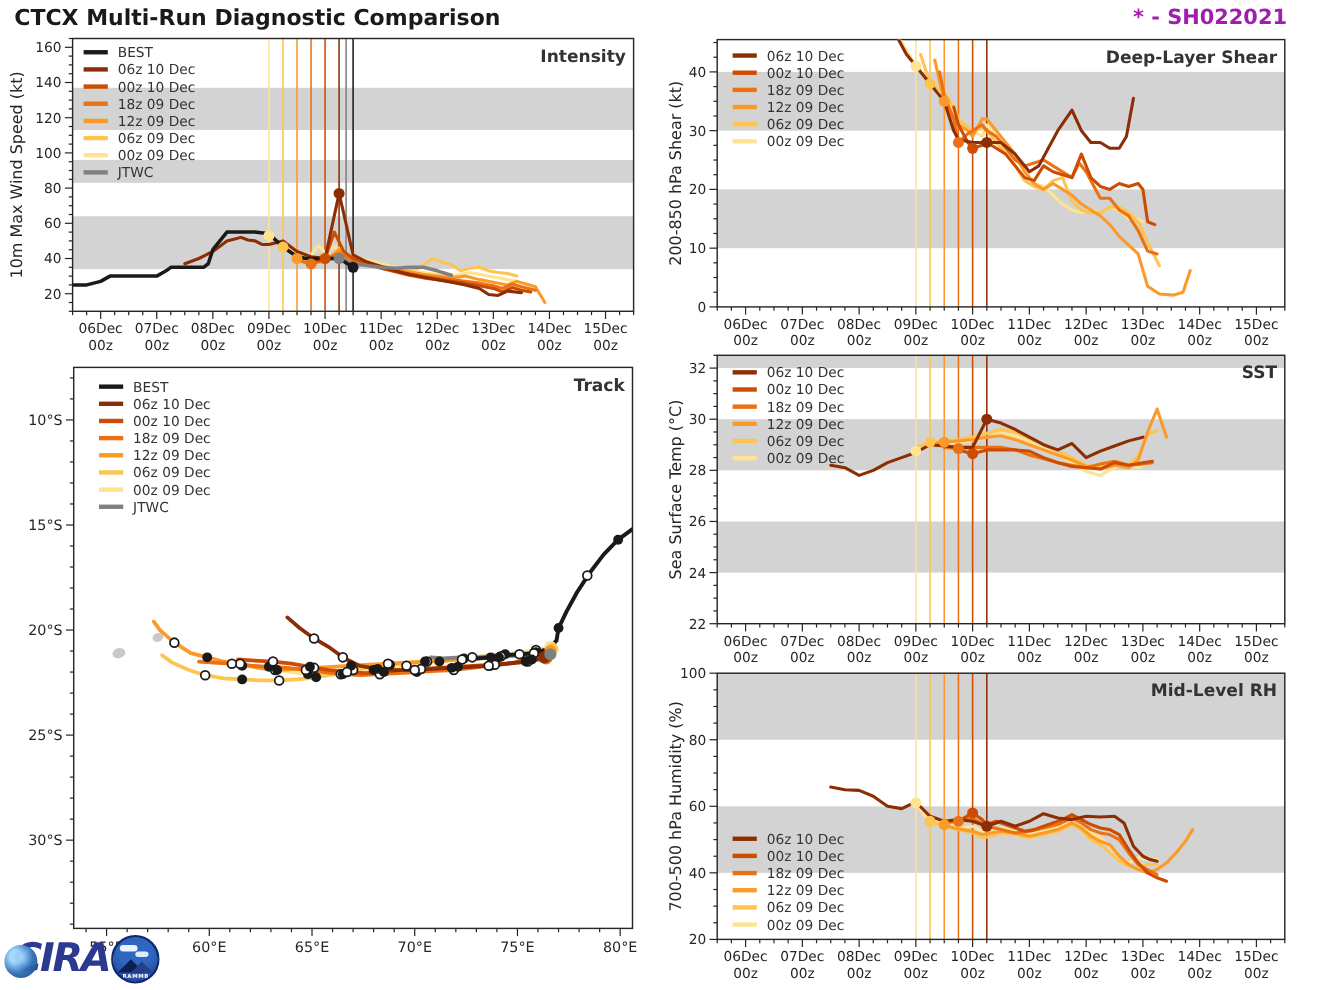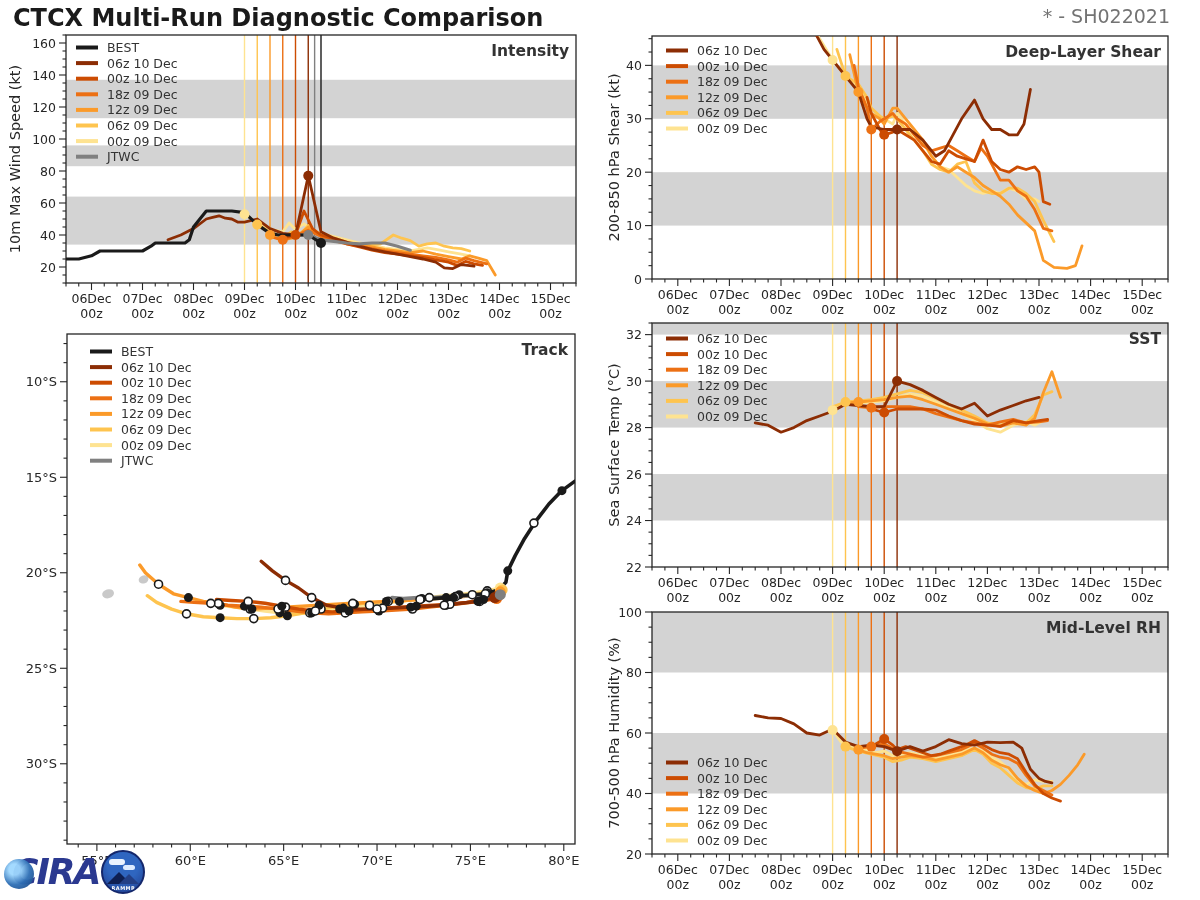--- a/index.html
+++ b/index.html
@@ -1,19 +1,19 @@
 <!DOCTYPE html>
 <html><head>
 <meta charset="utf-8">
 <style>
   html,body{margin:0;padding:0;background:#ffffff;}
   .page{position:relative;width:1200px;height:900px;background:#ffffff;overflow:hidden;
         font-family:"DejaVu Sans",sans-serif;}
-  .main-title{position:absolute;left:13px;top:4px;font-size:24px;font-weight:bold;color:#1a1a1a;}
-  .storm-id{position:absolute;right:30px;top:5px;font-size:19px;font-weight:normal;color:#737373;margin-left:39px;}
+  .main-title{position:absolute;left:13px;top:4px;font-size:20px;font-weight:bold;color:#1a1a1a;}
+  .storm-id{position:absolute;right:30px;top:5px;font-size:19px;font-weight:bold;color:#a21caf;margin-left:39px;}
   svg{position:absolute;left:0;top:0;}
   .logo{position:absolute;left:4px;top:846px;height:52px;display:flex;align-items:center;gap:2px;}
   .cira-text{font-size:36px;font-weight:bold;color:#2b3990;letter-spacing:-2px;
              font-family:"DejaVu Sans",sans-serif;font-style:italic;line-height:1;}
   .cira-globe{display:inline-block;width:30px;height:30px;border-radius:50%;
               background:radial-gradient(circle at 35% 35%, #9fd8ff 0 20%, #2e6fb5 55%, #173f7a 100%);
               margin-right:-24px;position:relative;top:2px;opacity:0.95;}
   .rammb-badge{position:relative;width:40px;height:40px;border-radius:50%;
                background:radial-gradient(circle at 50% 30%, #2f66c0 0 45%, #1d3a8a 100%);
                border:2px solid #14276b;overflow:hidden;}

